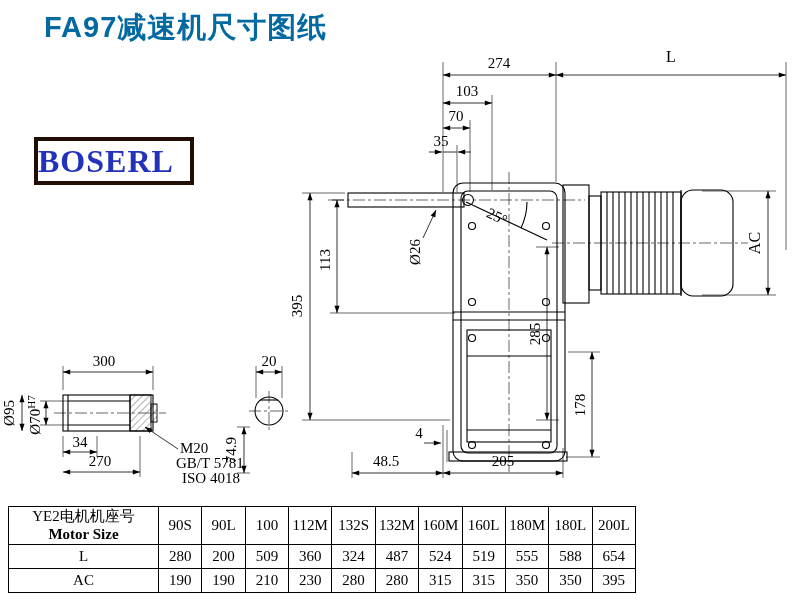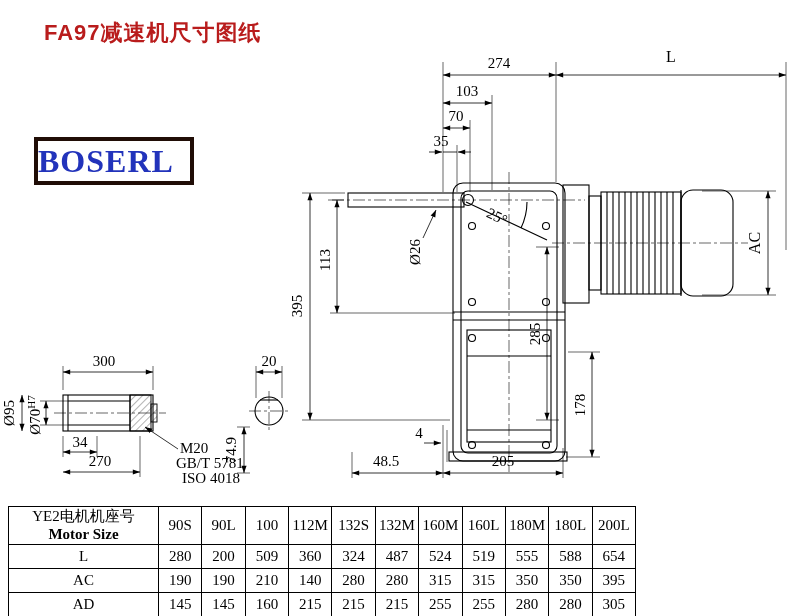--- a/index.html
+++ b/index.html
@@ -1,19 +1,19 @@
 <!DOCTYPE html>
 <html><head>
 <meta charset="utf-8">
 <style>
   html,body{margin:0;padding:0;background:#fff;}
   .page{position:relative;width:800px;height:616px;background:#ffffff;overflow:hidden;
         font-family:"Liberation Serif", serif;color:#000;}
-  .title{position:absolute;left:44px;top:18px;margin:0;font-size:22px;font-weight:bold;
-         font-family:"Liberation Sans", sans-serif;letter-spacing:1px;color:#b91c1c;}
+  .title{position:absolute;left:44px;top:8px;margin:0;font-size:29px;font-weight:bold;
+         font-family:"Liberation Sans", sans-serif;letter-spacing:1px;color:#0369a1;}
   .logo-box{position:absolute;left:34px;top:137px;width:152px;height:40px;
             border:4px solid #200d06;background:#fff;display:flex;align-items:center;justify-content:flex-start;}
   .logo-box span{font-family:"Liberation Serif", serif;font-size:32px;font-weight:bold;
                  color:#2233bb;letter-spacing:1px;line-height:1;}
   svg.drawing{position:absolute;left:0;top:0;}
   
   .part rect,.part circle,.part line,.part path{fill:none;stroke:#000;stroke-width:1.1;}
   .part .hatched{fill:url(#hatch);stroke:#000;stroke-width:0.9;}
   .cl{stroke:#000;stroke-width:0.6;stroke-dasharray:12 3 3 3;fill:none;}
   .ext{stroke:#000;stroke-width:0.6;}
@@ -256,40 +256,26 @@
         <td>519</td>
         <td>555</td>
         <td>588</td>
         <td>654</td>
       </tr>
       <tr>
         <td>AC</td>
         <td>190</td>
         <td>190</td>
         <td>210</td>
-        <td>140</td>
+        <td>230</td>
         <td>280</td>
         <td>280</td>
         <td>315</td>
         <td>315</td>
         <td>350</td>
         <td>350</td>
         <td>395</td>
       </tr>
-      <tr>
-        <td>AD</td>
-        <td>145</td>
-        <td>145</td>
-        <td>160</td>
-        <td>215</td>
-        <td>215</td>
-        <td>215</td>
-        <td>255</td>
-        <td>255</td>
-        <td>280</td>
-        <td>280</td>
-        <td>305</td>
-      </tr>
     </tbody>
       </table>
   </div>
 
 </div>
 
 </body></html>

